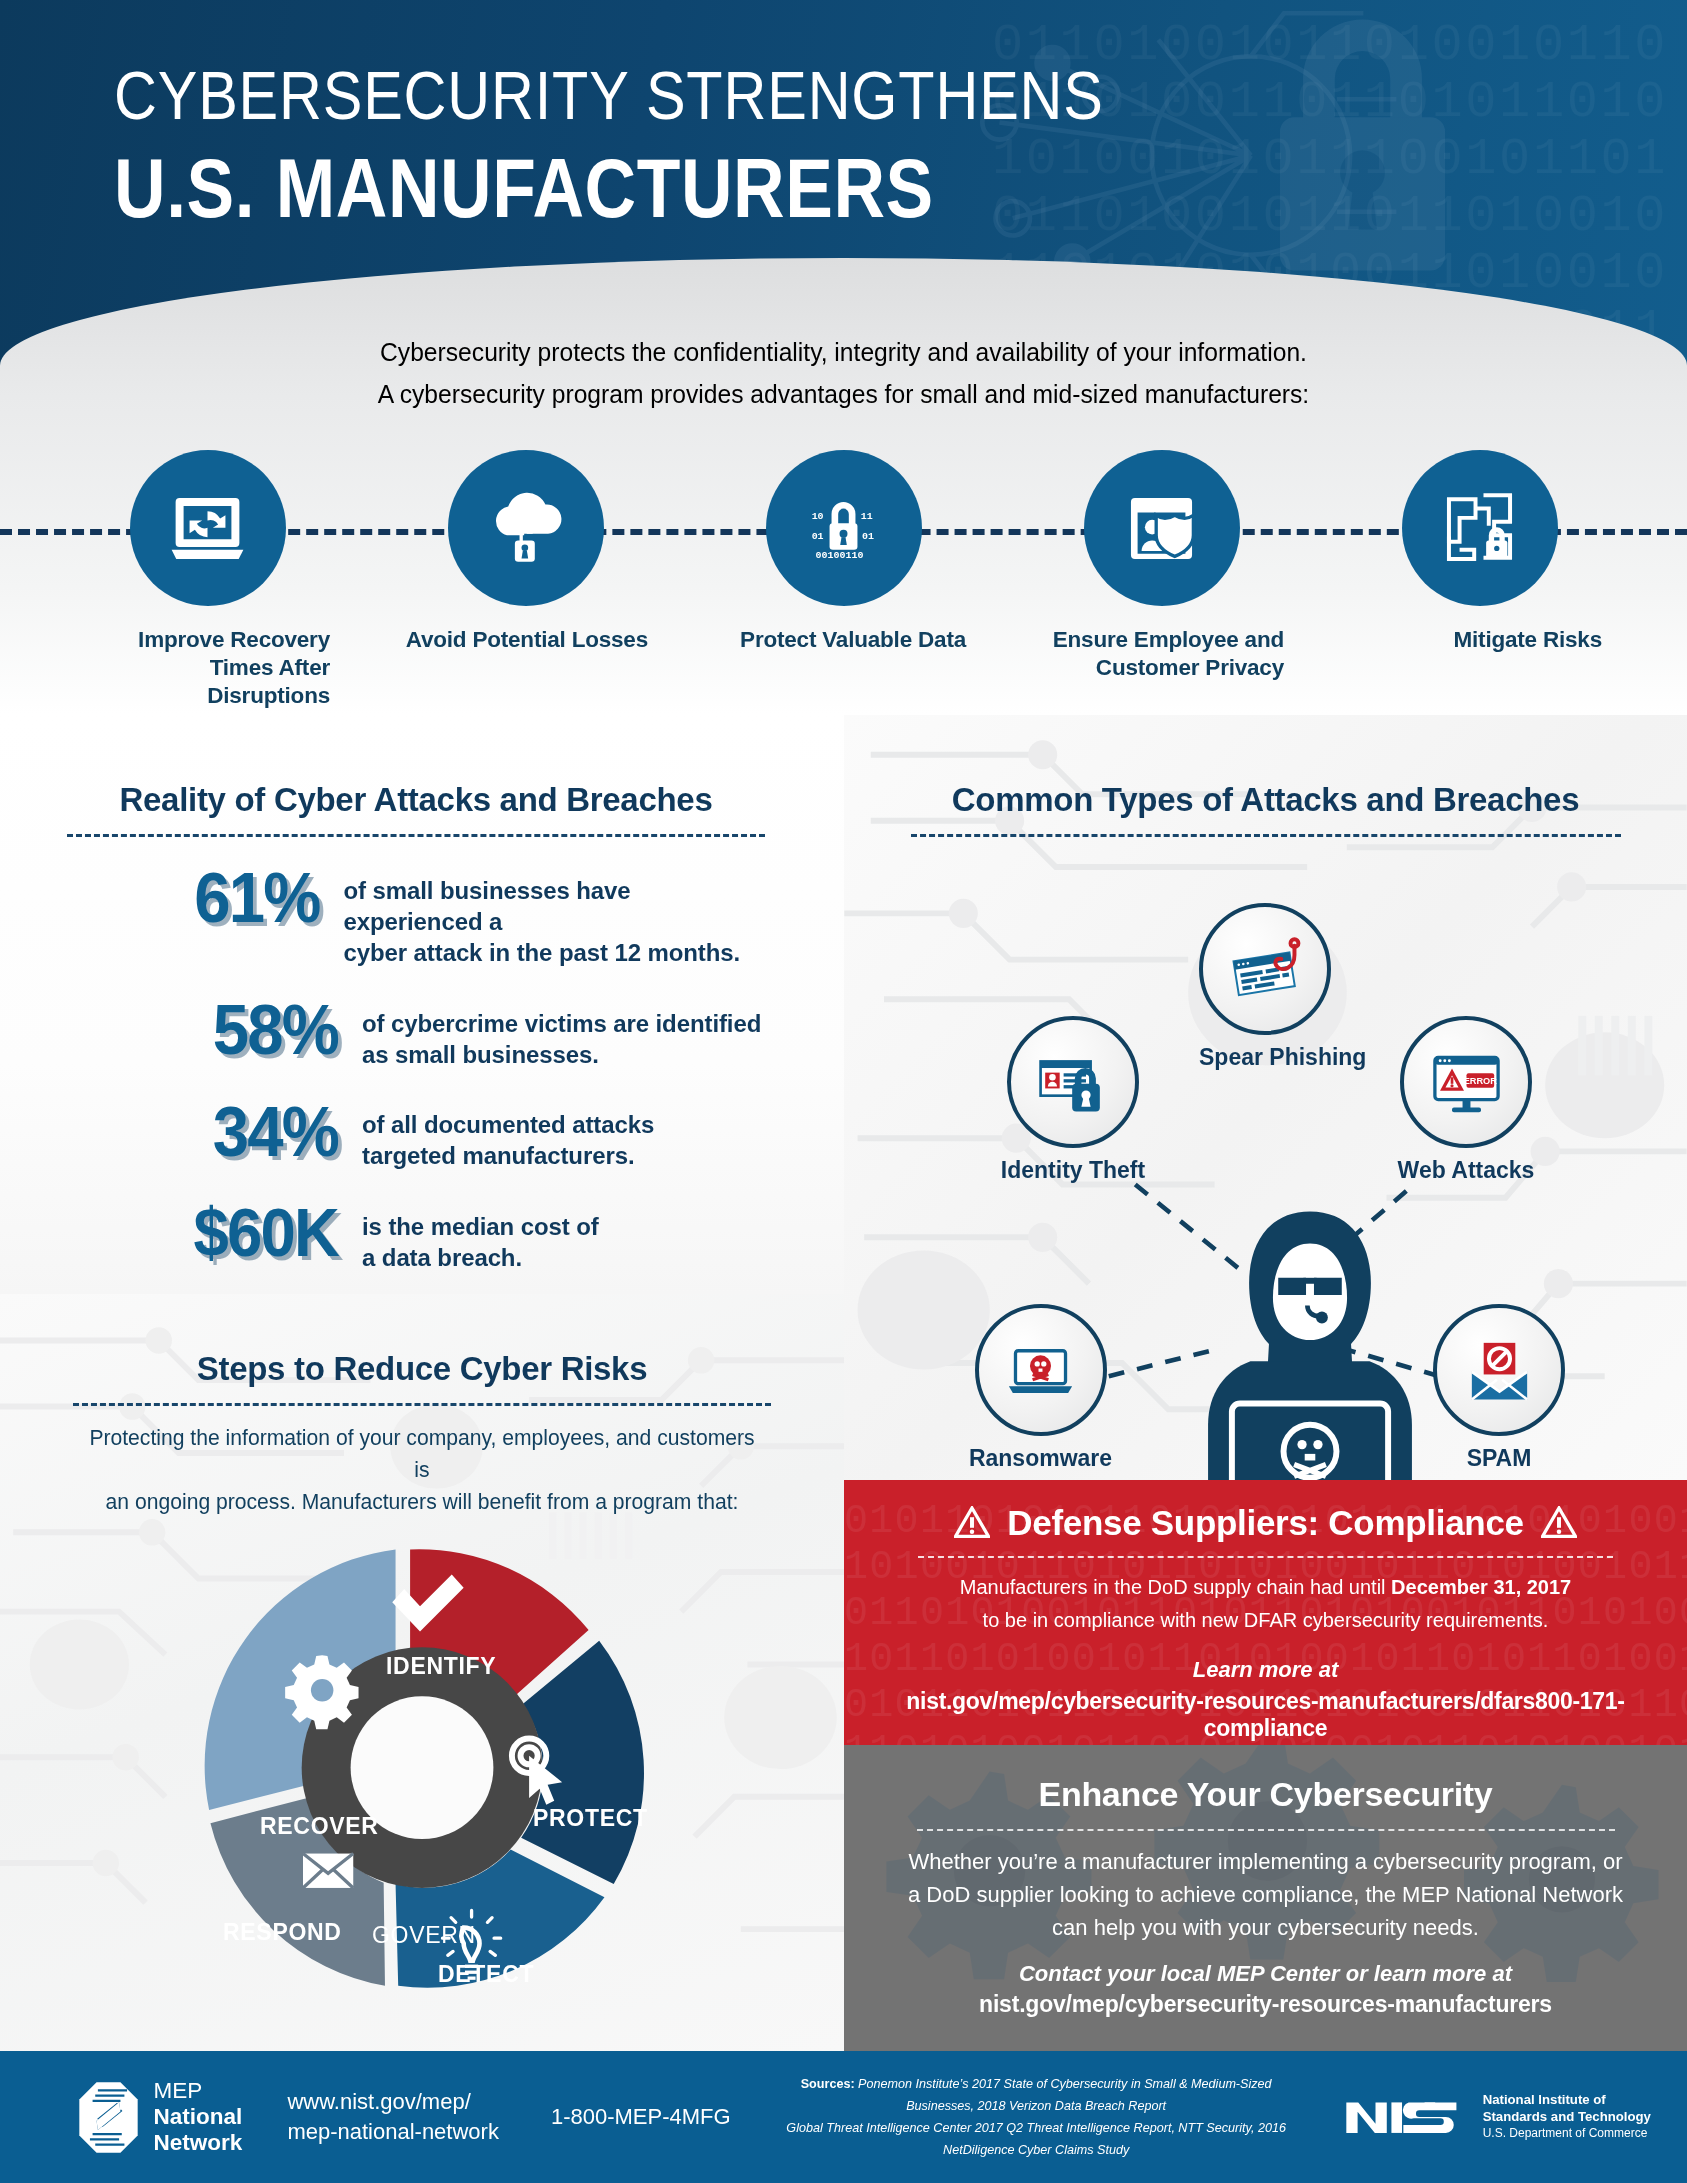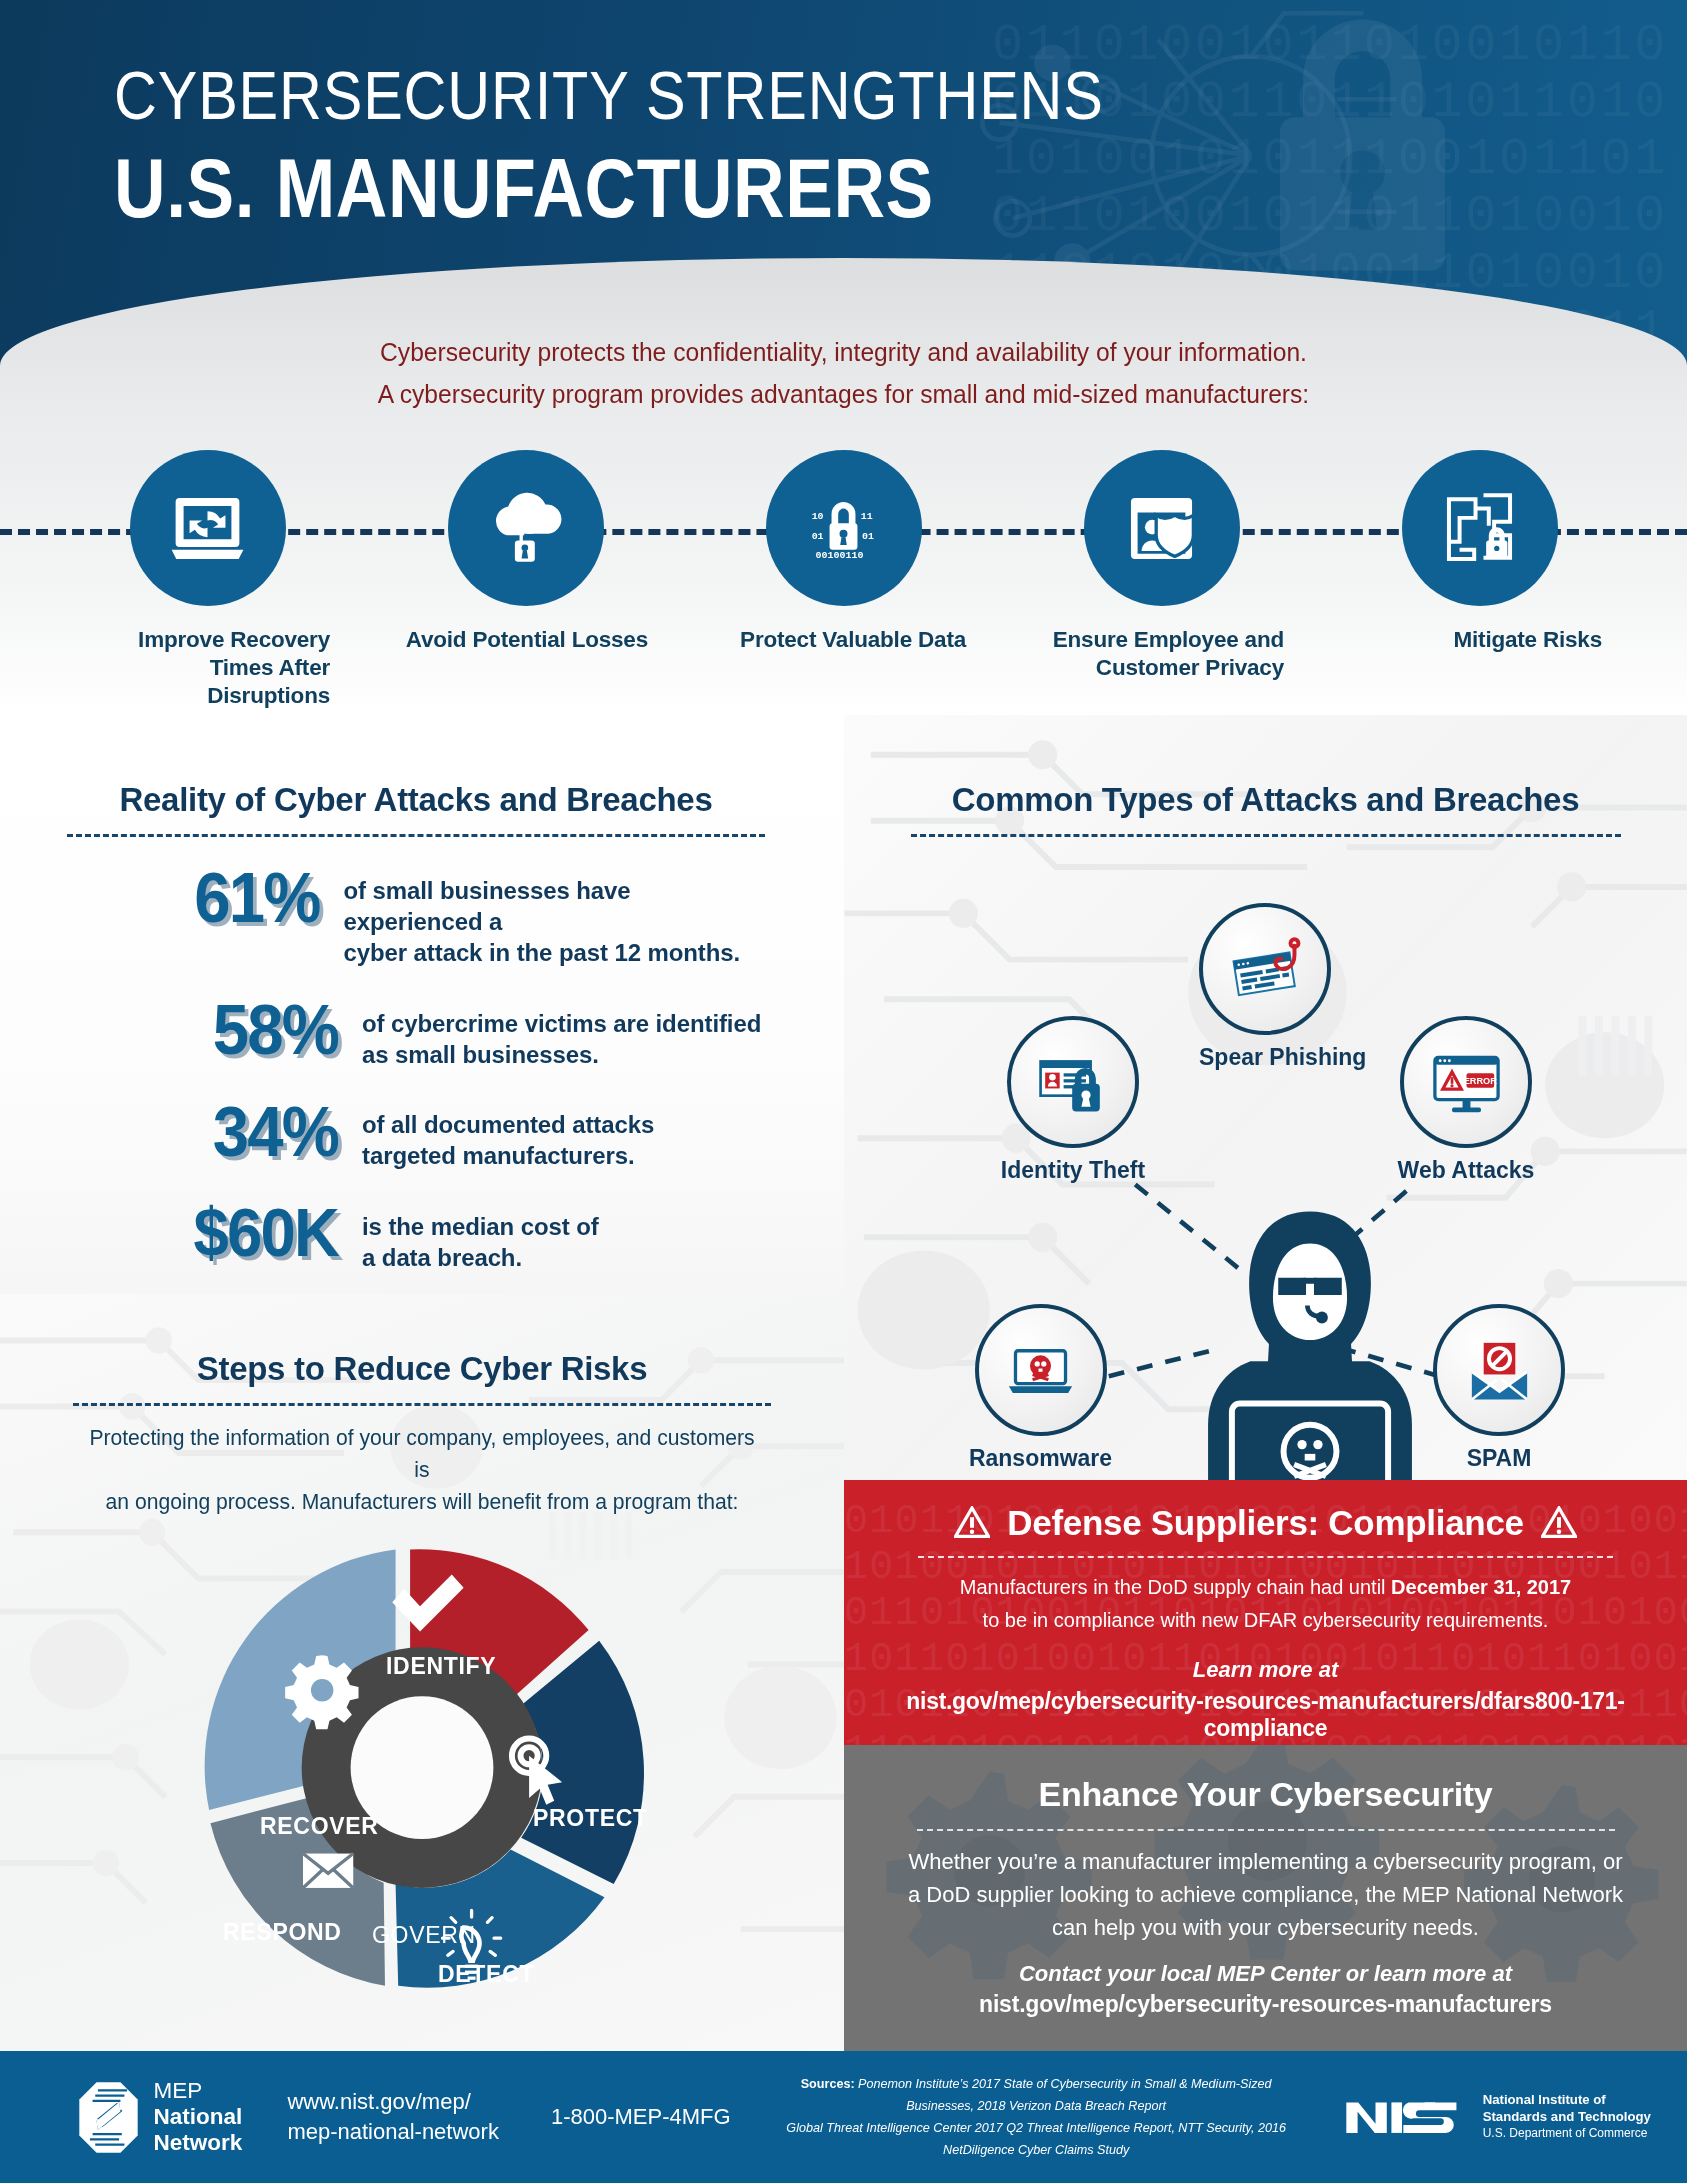--- a/index.html
+++ b/index.html
@@ -40,21 +40,21 @@
   }
 
   
   .intro-band {
     position:absolute; left:0; top:258px; width:1687px; height:457px;
     background:linear-gradient(180deg,#dddedf 0%,#e9eaeb 30%,#f4f5f5 72%,#ffffff 100%);
     border-radius:52% 52% 0 0 / 112px 112px 0 0;
   }
   .intro-text {
     position:absolute; left:0; top:331px; width:1687px; text-align:center;
-    font-size:26.5px; line-height:42px; color:#7f1d1d;
+    font-size:26.5px; line-height:42px; color:#000000;
   }
   .intro-text div { transform:scaleX(.93); }
 
   .icon-row {
     position:absolute; left:0; top:450px; width:1687px; height:278px;
     display:flex; justify-content:center; gap:73px;
   }
   .dashline {
     position:absolute; left:0; top:529px; width:1687px; height:0;
     border-top:6px dashed #13365a;

